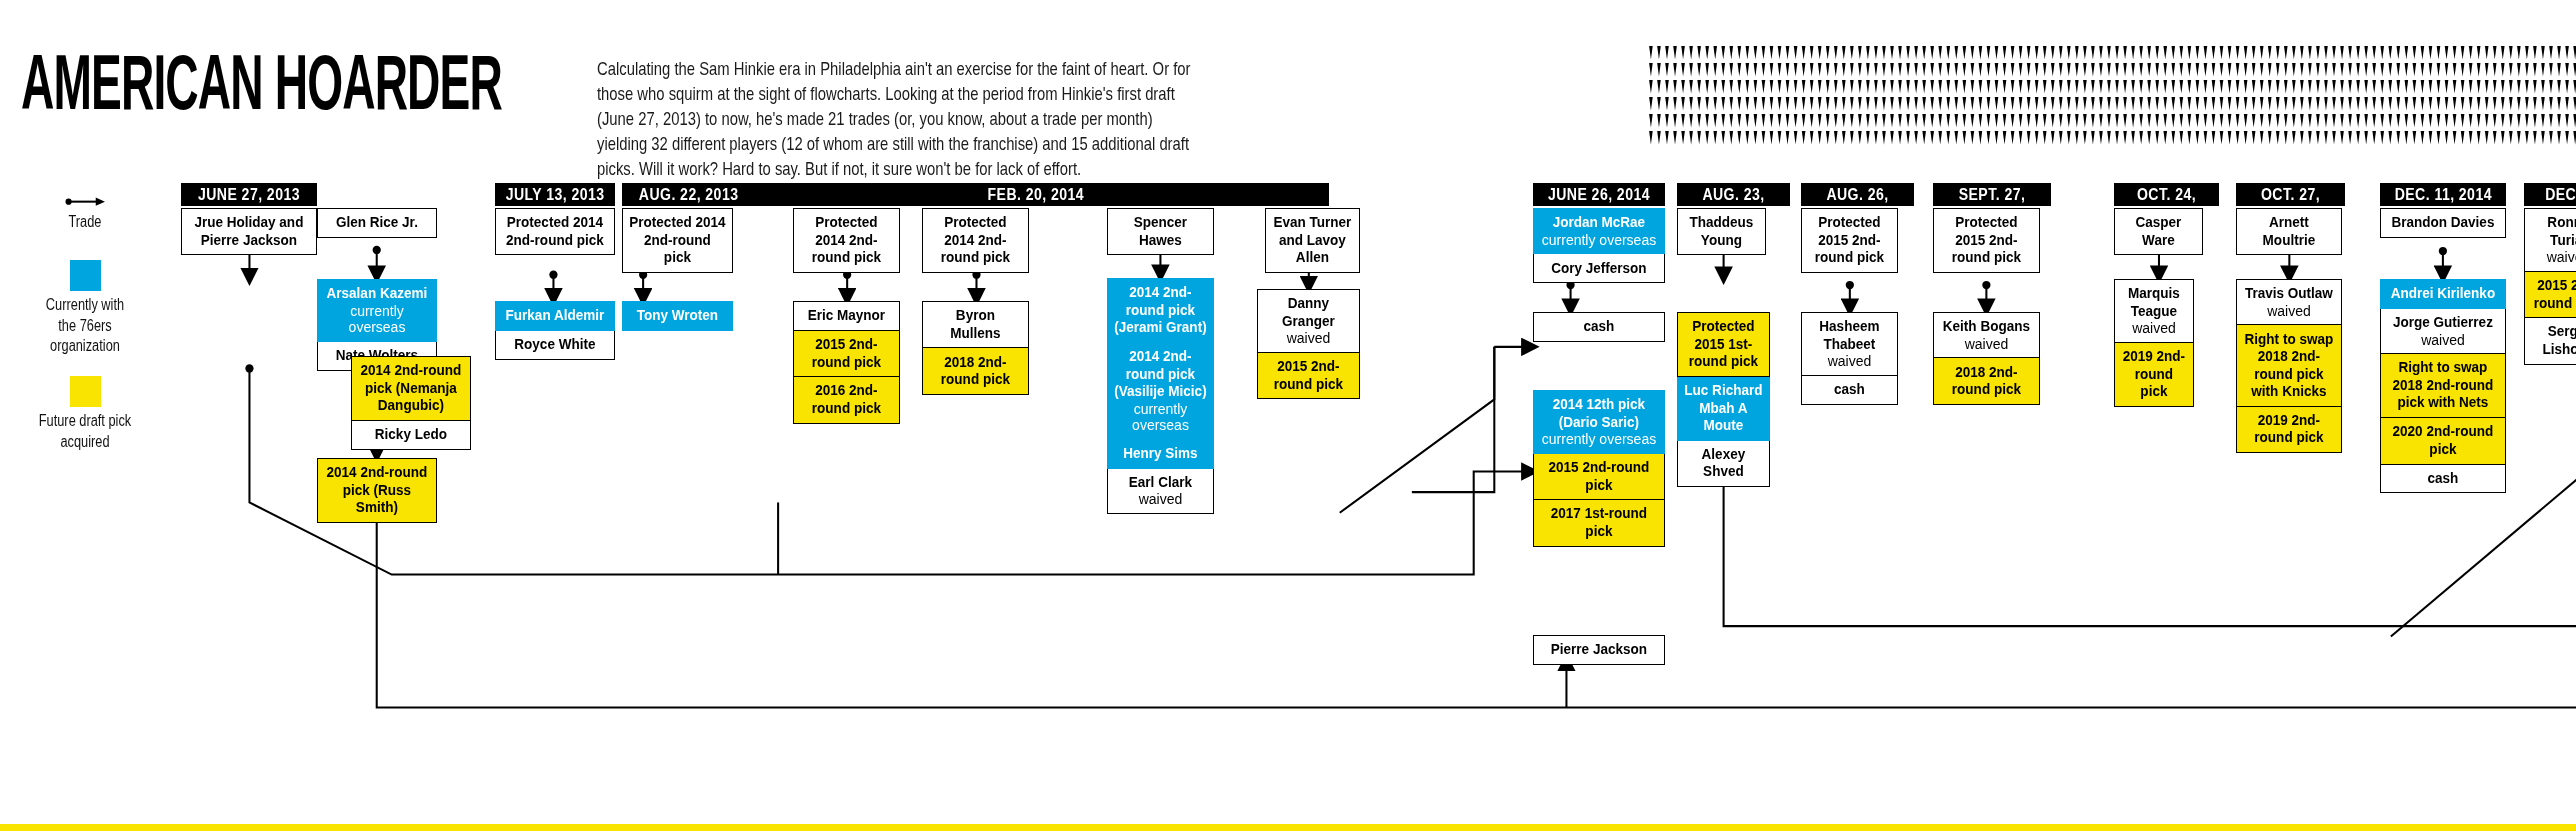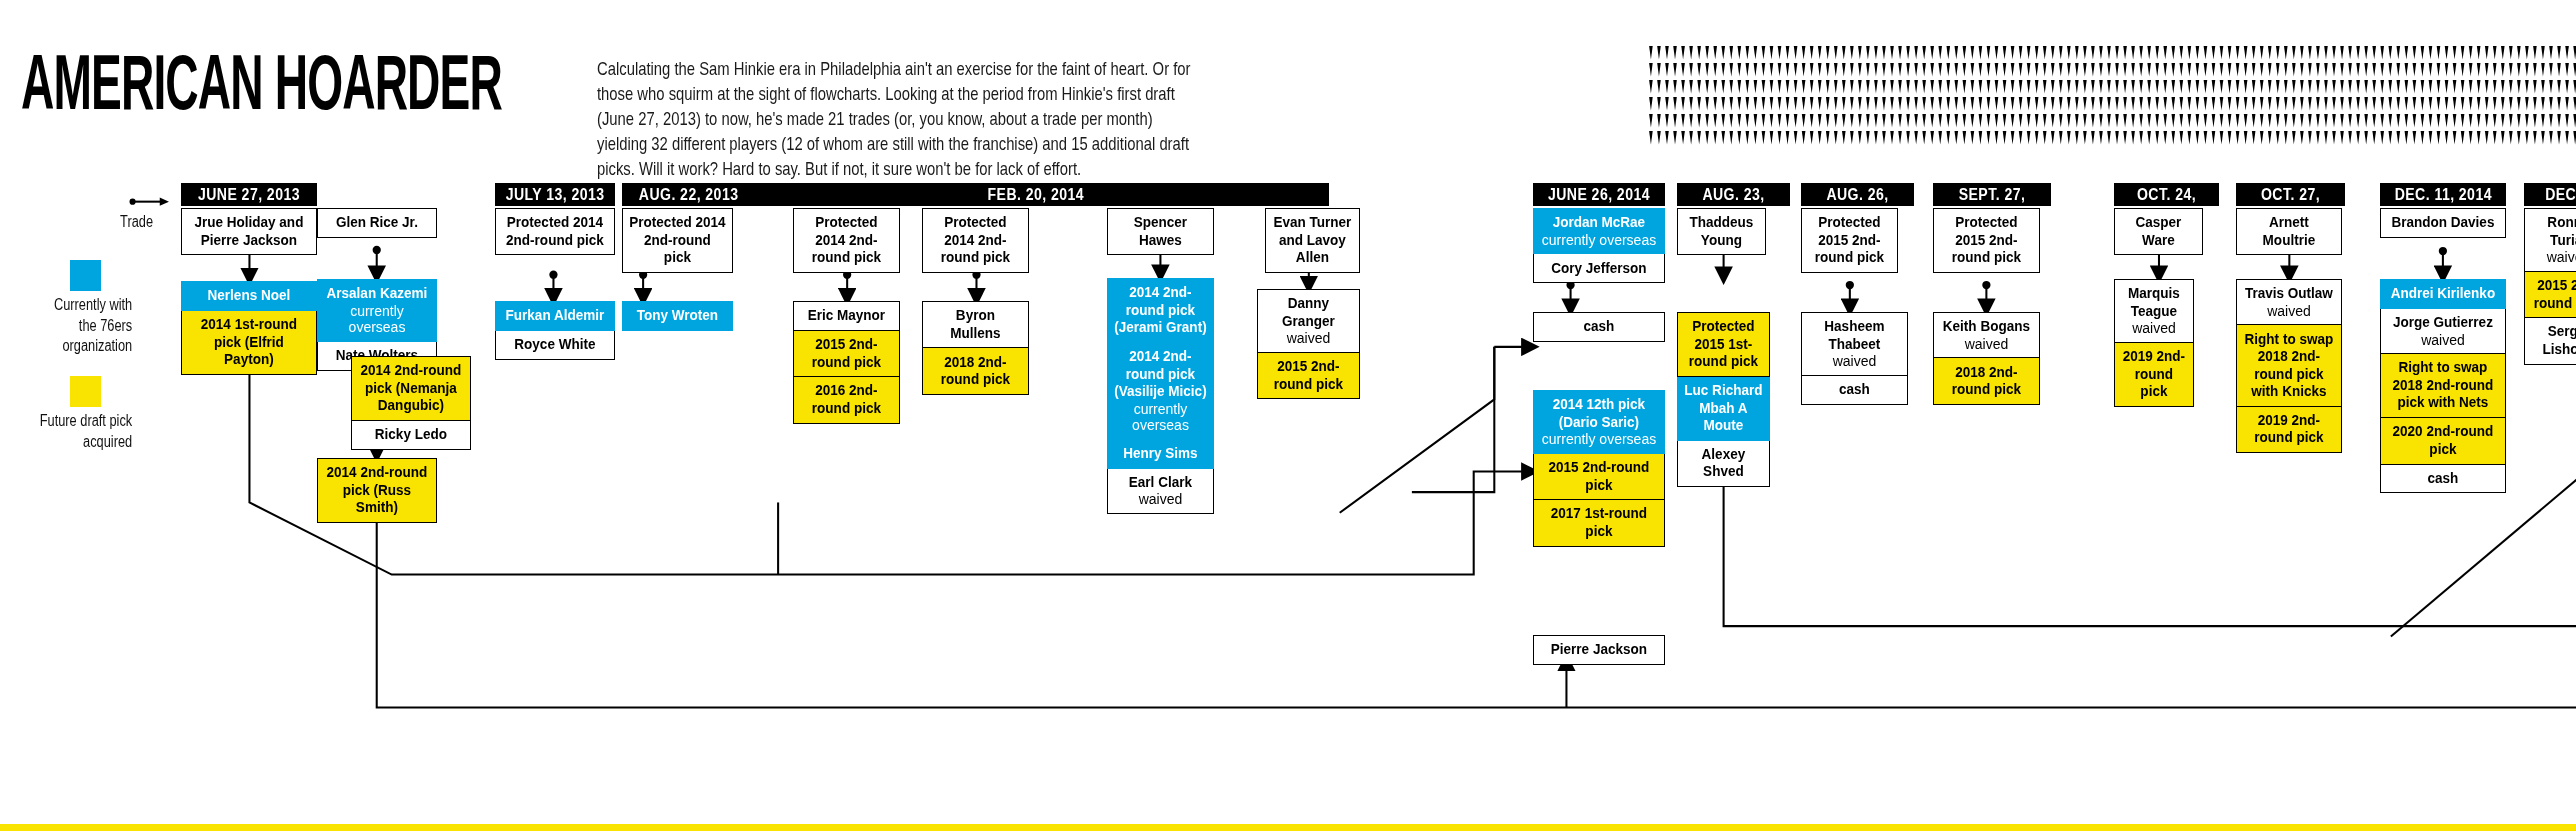--- a/index.html
+++ b/index.html
@@ -26,21 +26,21 @@
     font-family:"Liberation Sans", sans-serif;
   }
   #deco{
     position:absolute; left:1649px; top:46px; width:1216px; height:103px;
   }
   .deco-row{ height:17px; width:100%; position:relative; }
   .deco-row svg{ display:block; }
 
   
   #legend{ position:absolute; left:0px; top:196px; width:170px; }
-  .lg-block{ text-align:right; }
+  .lg-block{ text-align:center; }
   .lg-arrow{ margin:0 auto; }
   .lg-label{
     font-size:16px; line-height:20.6px; color:#111;
     transform:scaleX(0.80); transform-origin:center top;
     margin-top:3.1px;
   }
   .lg-swatch{ width:31px; height:31px; margin:0 auto; }
 
   
   #flow{ position:absolute; left:0; top:183px; width:2900px; height:608px; }
@@ -1113,28 +1113,20 @@
         <circle cx="731" cy="600" r="8"></circle>
       <circle cx="3345" cy="530" r="8"></circle>
     </g>
   </svg>
 <div class="colhead" style="position: absolute; left: 181px; top: 0px; width: 136px;"><span>JUNE 27, 2013</span></div>
     <div class="grp" style="left: 181px; top: 25px; width: 136px;">
       <div class="box">
         <b class="tight">Jrue Holiday and Pierre Jackson</b>
       </div>
     </div>
-    <div class="grp" style="left: 181px; top: 98px; width: 136px;">
-      <div class="box blue">
-        <b class="tight">Nerlens Noel</b>
-      </div>
-      <div class="box yellow">
-        <b class="tight">2014 1st-round pick (Elfrid Payton)</b>
-      </div>
-    </div>
     <div class="grp" style="left: 317px; top: 25px; width: 120px;">
       <div class="box">
         <b class="tight">Glen Rice Jr.</b>
       </div>
     </div>
     <div class="grp" style="left: 317px; top: 96px; width: 120px;">
       <div class="box blue">
         <b class="tight">Arsalan Kazemi</b>
         <span class="sub">currently overseas</span>
       </div>
@@ -1293,21 +1285,21 @@
       <div class="box">
         <b class="tight">Alexey Shved</b>
       </div>
     </div>
     <div class="colhead" style="position: absolute; left: 1801px; top: 0px; width: 113px;"><span>AUG. 26, 2014</span></div>
     <div class="grp" style="left: 1801px; top: 25px; width: 97px;">
       <div class="box">
         <b class="tight">Protected 2015 2nd-round pick</b>
       </div>
     </div>
-    <div class="grp" style="left: 1801px; top: 129px; width: 107px;">
+    <div class="grp" style="left: 1801px; top: 129px; width: 97px;">
       <div class="box">
         <b class="tight">Hasheem Thabeet</b>
         <span class="sub">waived</span>
       </div>
       <div class="box">
         <b class="tight">cash</b>
       </div>
     </div>
     <div class="colhead" style="position: absolute; left: 1933px; top: 0px; width: 118px;"><span>SEPT. 27, 2014</span></div>
     <div class="grp" style="left: 1933px; top: 25px; width: 107px;">

